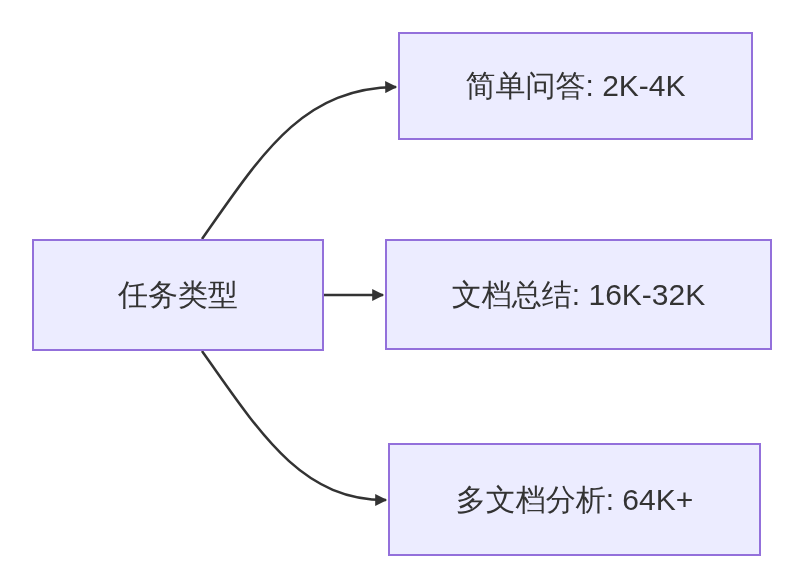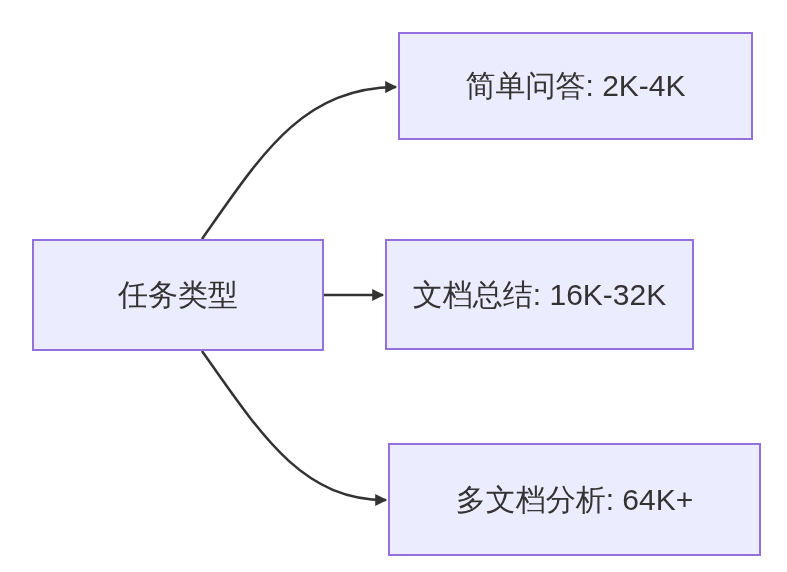--- a/index.html
+++ b/index.html
@@ -38,21 +38,21 @@
     justify-content: center;
     background: var(--node-fill, #ECECFF);
     border: 2.5px solid var(--node-border, #9370DB);
     color: var(--text, #333333);
     font-size: 30px;
     line-height: 1.2;
     white-space: nowrap;
   }
   .node-root   { left: 32px;  top: 239px; width: 292px; height: 112px; }
   .node-b0     { left: 398px; top: 32px;  width: 355px; height: 108px; }
-  .node-b1     { left: 385px; top: 239px; width: 309px; height: 111px; }
+  .node-b1     { left: 385px; top: 239px; width: 387px; height: 111px; }
   .node-b2     { left: 388px; top: 443px; width: 373px; height: 113px; }
 </style>
 </head>
 <body>
 
 <div class="canvas">
 
   <svg class="edges-layer" viewBox="0 0 787 572" xmlns="http://www.w3.org/2000/svg">
     <defs>
       <marker id="arrowhead" viewBox="0 0 10 10" refX="9" refY="5" markerUnits="userSpaceOnUse" markerWidth="14" markerHeight="12" orient="auto">

